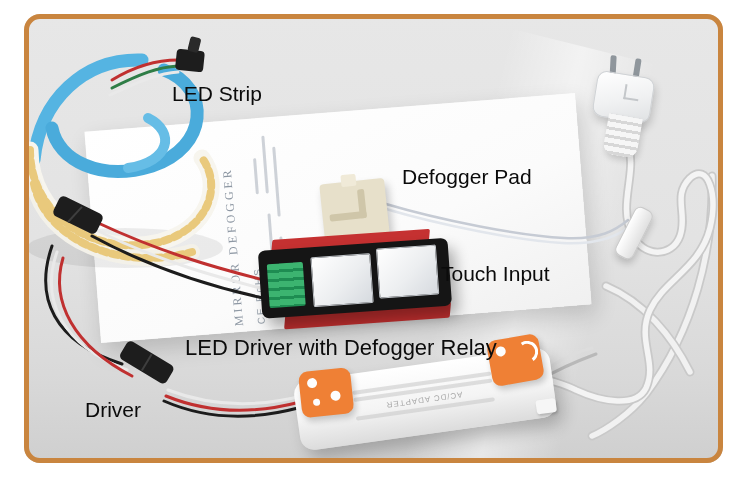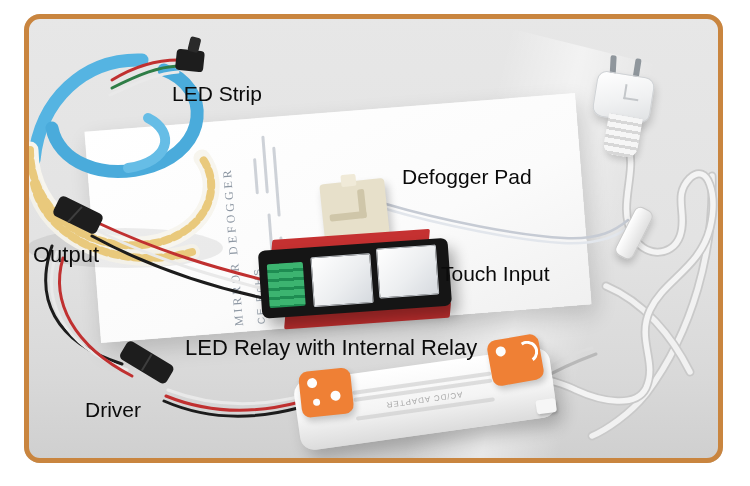--- a/index.html
+++ b/index.html
@@ -239,21 +239,20 @@
       <div class="plug-body">
         <div class="plug-notch"></div>
       </div>
       <div class="plug-ribs"></div>
     </div>
 
     <div class="cord-connector"></div>
 
     <div class="label lbl-led-strip">LED Strip</div>
     <div class="label lbl-defog">Defogger Pad</div>
-    <div class="label lbl-output">Output</div>
     <div class="label lbl-touch">Touch Input</div>
-    <div class="label lbl-driver">LED Relay with Internal Relay</div>
+    <div class="label lbl-driver">LED Driver with Defogger Relay</div>
     <div class="label lbl-input">Driver</div>
 
   </div>
 </div>
 
 <div class="frame-border"></div>
 
 </body></html>

